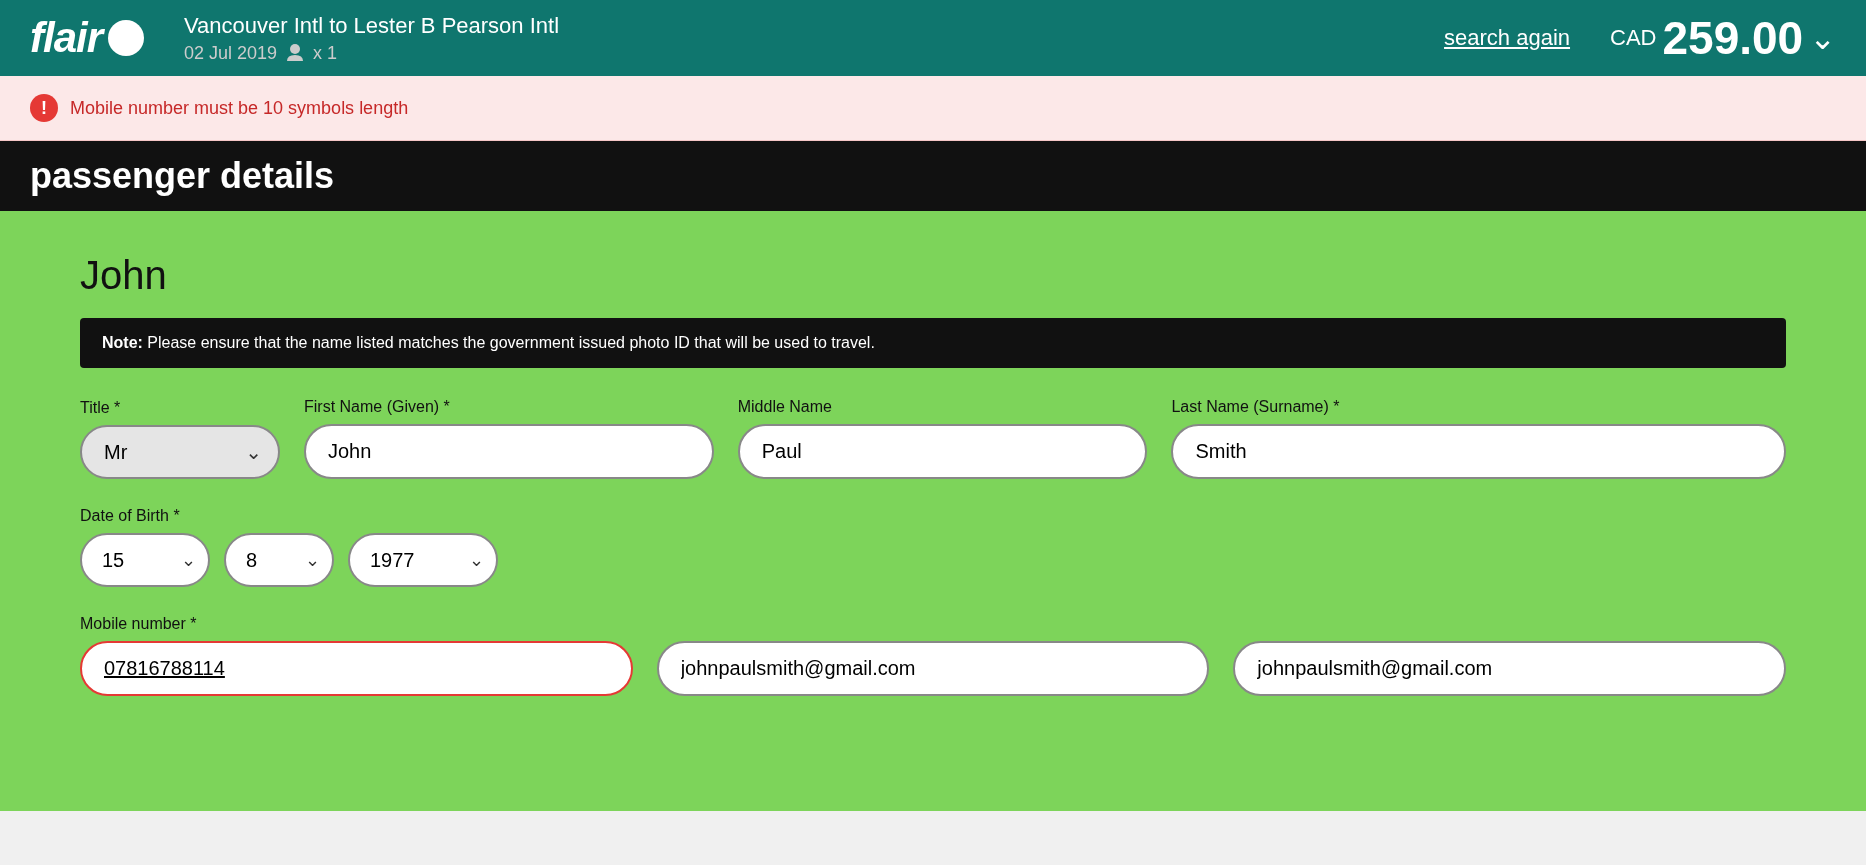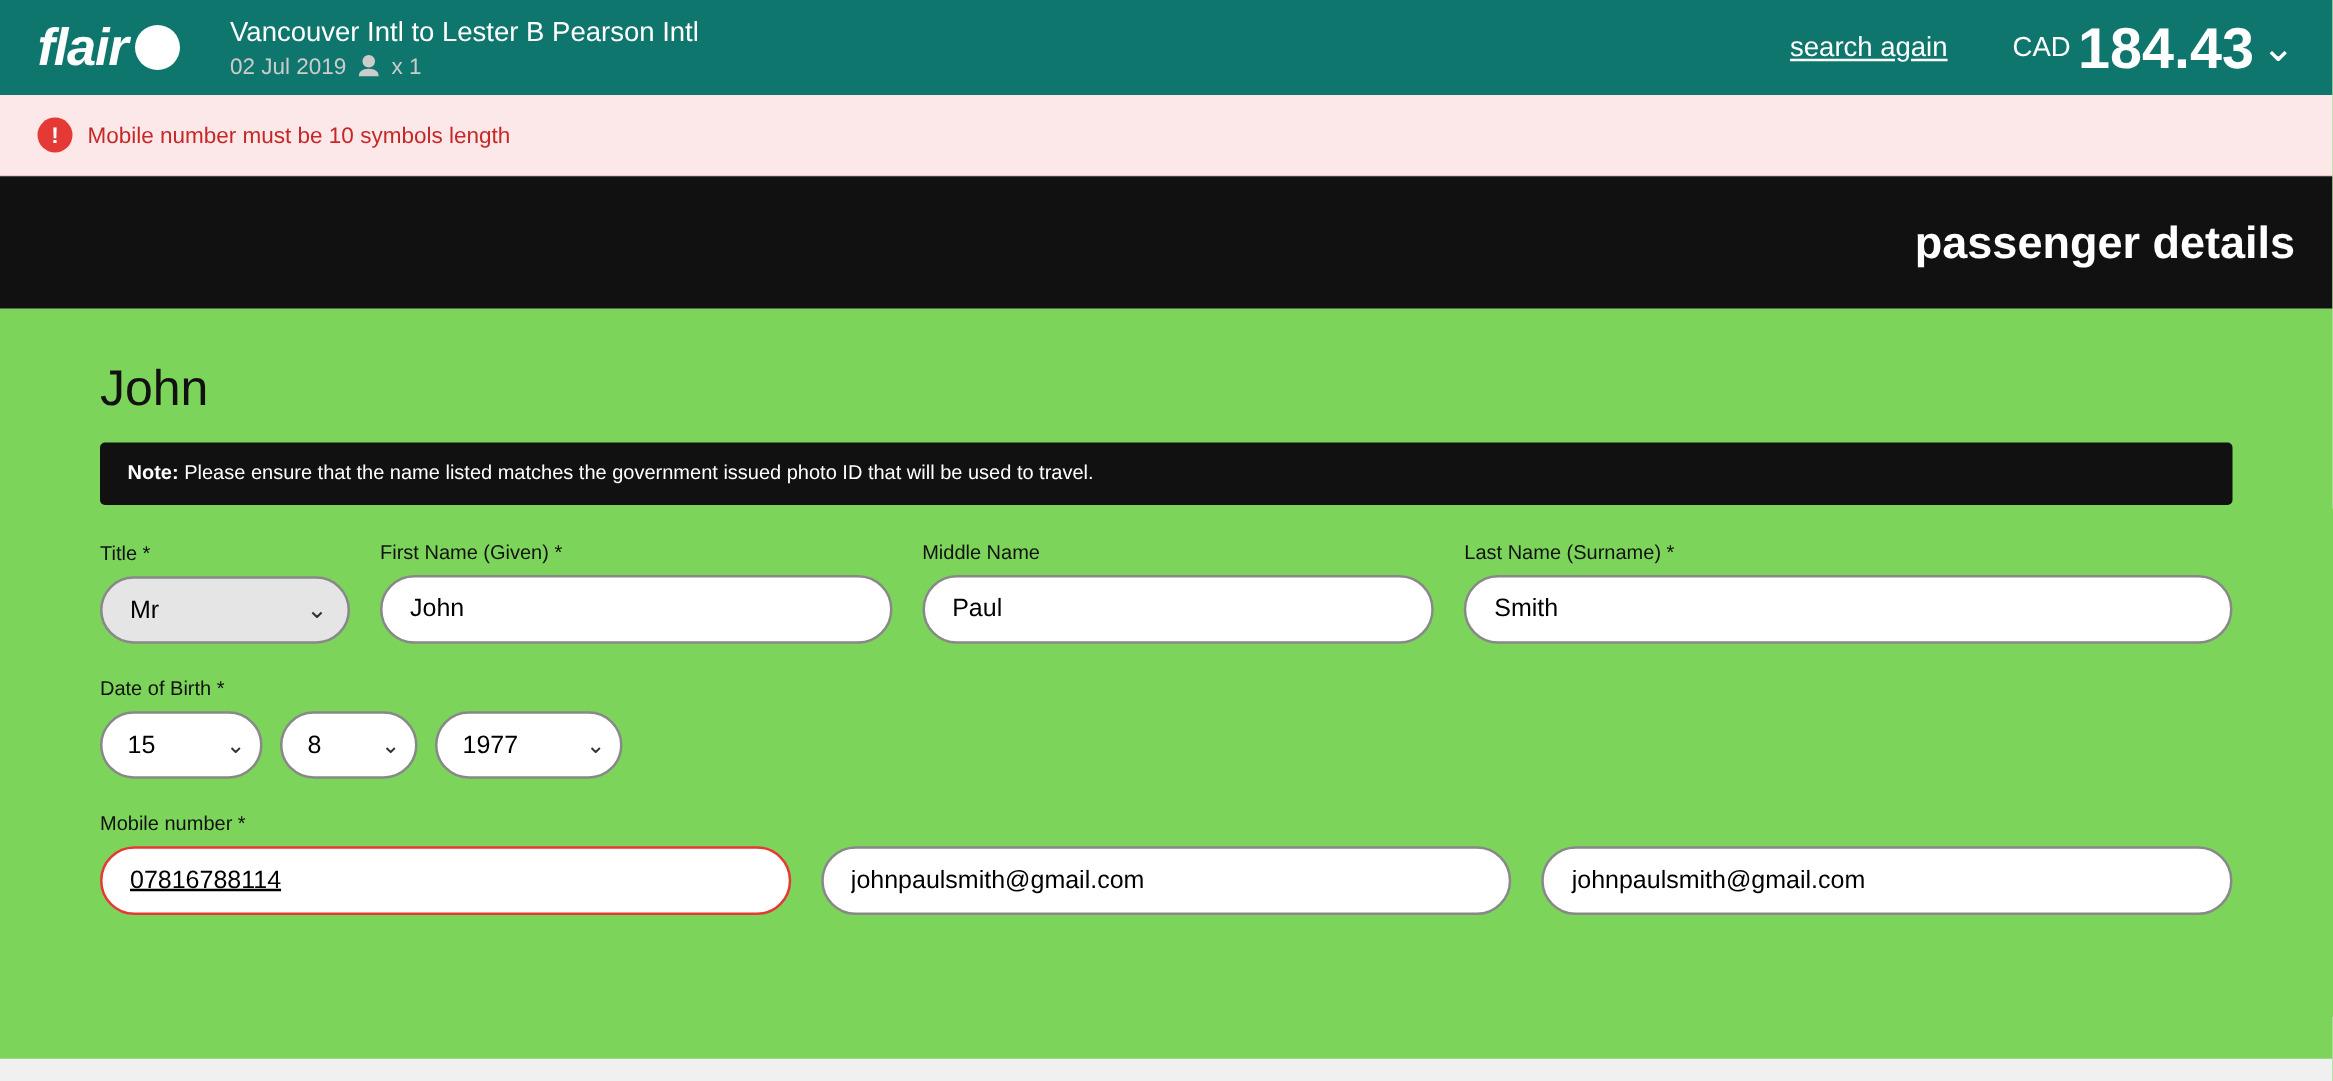--- a/index.html
+++ b/index.html
@@ -48,21 +48,21 @@
       font-size: 18px;
       color: #ccc;
       display: flex;
       align-items: center;
       gap: 8px;
     }
     .header-right {
       margin-left: auto;
       display: flex;
       align-items: center;
-      gap: 52px;
+      gap: 40px;
     }
     .search-again {
       color: #fff;
       text-decoration: underline;
       font-size: 22px;
       cursor: pointer;
       border: none;
       background: none;
     }
     .price-area {
@@ -107,22 +107,21 @@
       flex-shrink: 0;
     }
     .error-text {
       color: #c62828;
       font-size: 18px;
     }
 
     
     .section-header {
       background: #111;
-      padding: 32px 30px;
-      text-align: right;
+      padding: 14px 30px;
     }
     .section-title {
       color: #fff;
       font-size: 36px;
       font-weight: 900;
     }
 
     
     .main-content {
       background: #7dd45a;
@@ -256,21 +255,21 @@
         <circle cx="10" cy="6" r="5" fill="#ccc"></circle>
         <path d="M2 18 Q2 12 10 12 Q18 12 18 18" fill="#ccc"></path>
       </svg>
       <span>x 1</span>
     </span>
   </div>
   <div class="header-right">
     <button class="search-again">search again</button>
     <div class="price-area">
       <span class="price-cad">CAD</span>
-      <span class="price-amount">184.43</span>
+      <span class="price-amount">259.00</span>
       <span class="price-chevron">⌄</span>
     </div>
   </div>
 </header>
 
 <div class="error-banner">
   <div class="error-icon">!</div>
   <span class="error-text">Mobile number must be 10 symbols length</span>
 </div>
 

